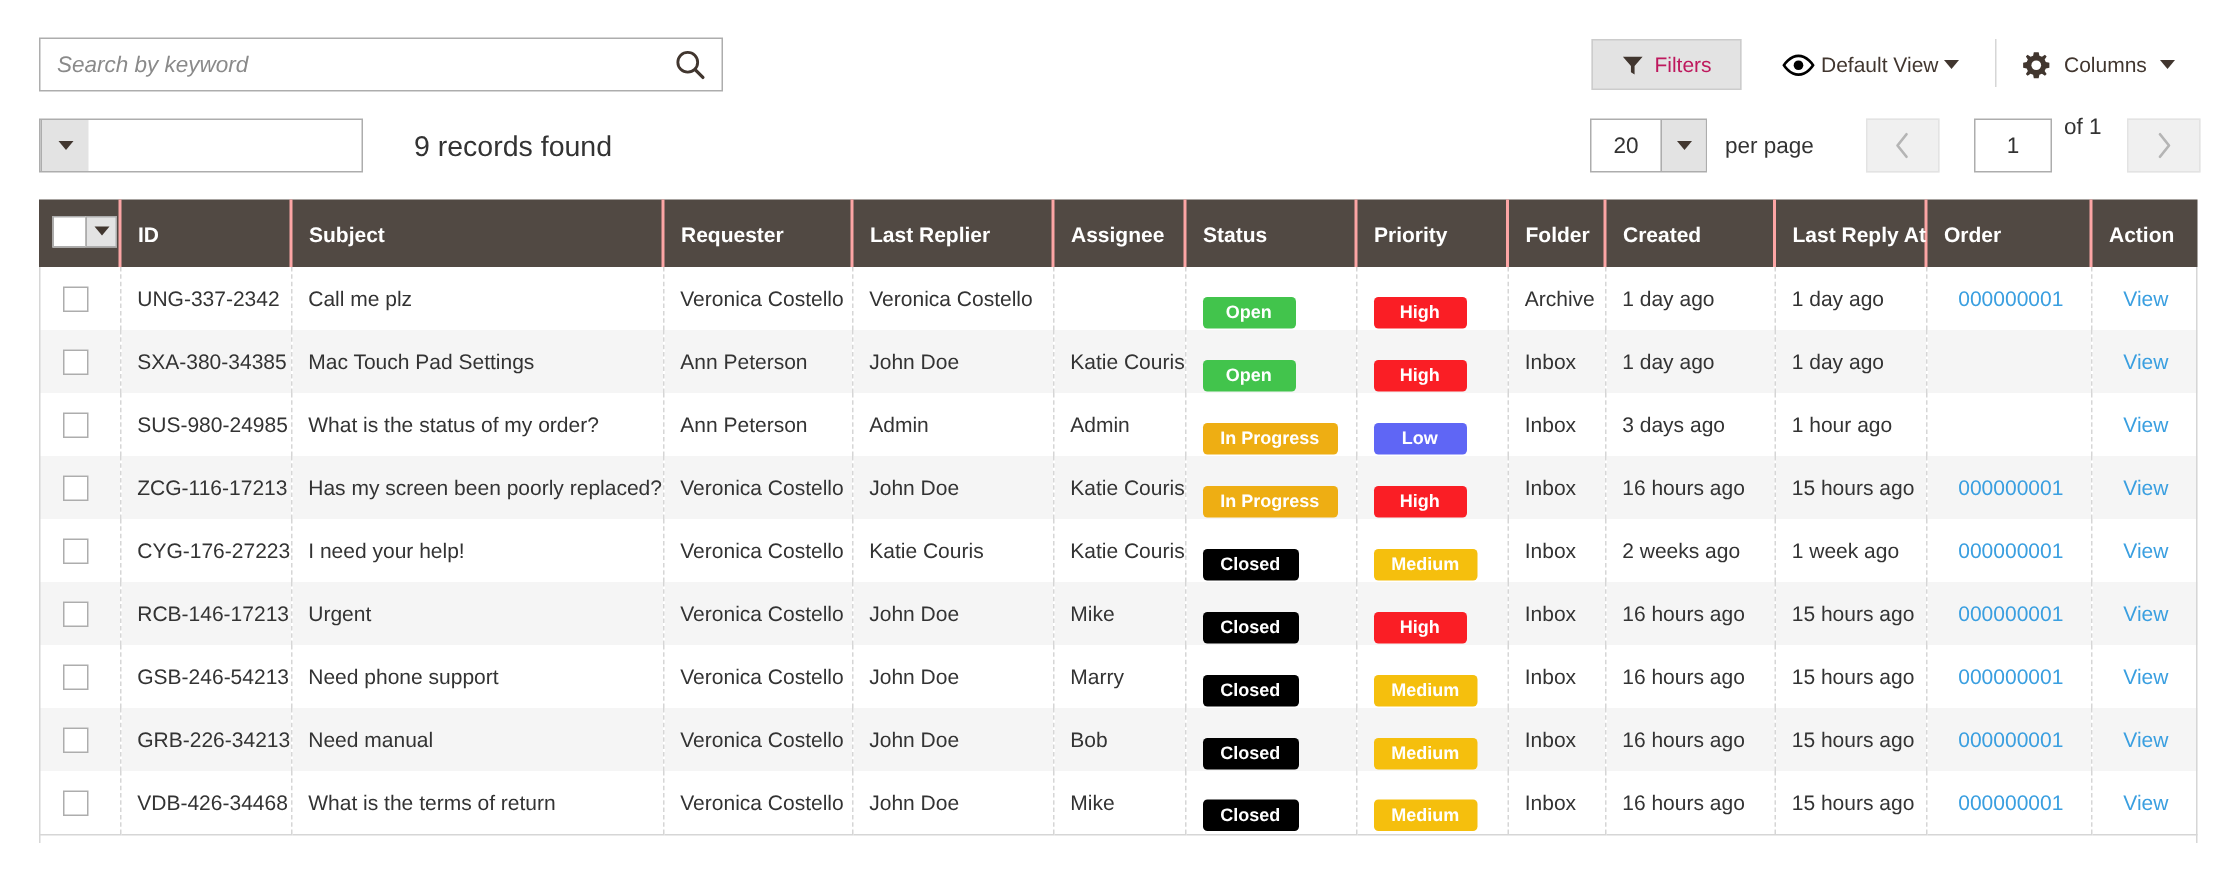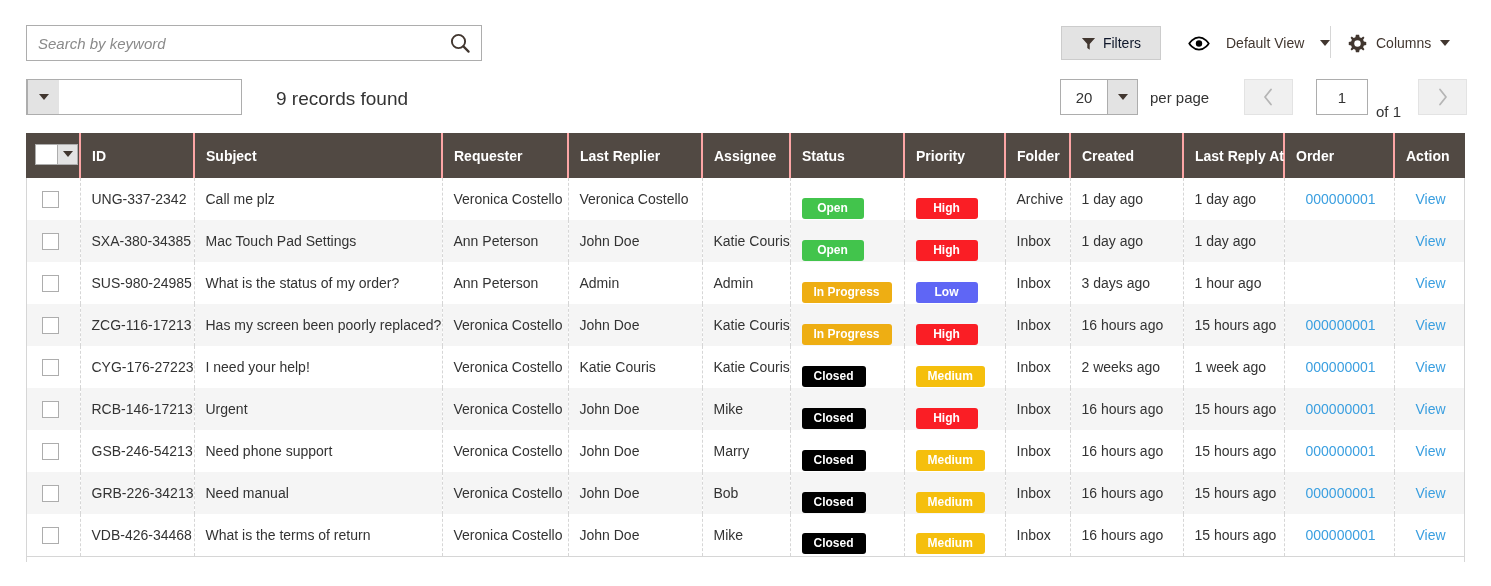--- a/index.html
+++ b/index.html
@@ -37,25 +37,25 @@
     cursor: pointer; display: flex; align-items: center; justify-content: center;
     padding: 0;
   }
 
   .filters-btn {
     position: absolute; left: 1061px; top: 26px;
     width: 100px; height: 34px;
     background: #e3e3e3; border: 1px solid #cccccc;
     display: flex; align-items: center; justify-content: center; gap: 7px;
     cursor: pointer;
-    font-size: 14px; color: #0f172a;
+    font-size: 14px; color: #be185d;
   }
   .view-ctl {
     position: absolute; left: 1188px; top: 26px;
-    height: 34px; display: flex; align-items: center; gap: 16px;
+    height: 34px; display: flex; align-items: center; gap: 4px;
     cursor: pointer; font-size: 14px; color: #41362f;
   }
   .tb-divider {
     position: absolute; left: 1330px; top: 26px;
     width: 1px; height: 32px; background: #d6d6d6;
   }
   .columns-ctl {
     position: absolute; left: 1348px; top: 26px;
     height: 34px; display: flex; align-items: center; gap: 9px;
     cursor: pointer; font-size: 14px; color: #41362f;
@@ -113,21 +113,21 @@
   .pager-next { left: 1418px; }
   .pager-page-input {
     position: absolute; left: 1316px; top: 79px;
     width: 52px; height: 36px;
     border: 1px solid #adadad; background: #fff;
     text-align: center; font-size: 15px; color: #333;
     font-family: "Liberation Sans", sans-serif;
     outline: none;
   }
   .pager-of {
-    position: absolute; left: 1376px; top: 103px; font-size: 15px; color: #333;
+    position: absolute; left: 1376px; top: 76px; font-size: 15px; color: #333;
   }
 
   
   .grid-wrap {
     position: absolute; left: 26px; top: 133px;
     width: 1439px;
   }
   table.grid {
     border-collapse: collapse; width: 1439px;
     table-layout: fixed;

